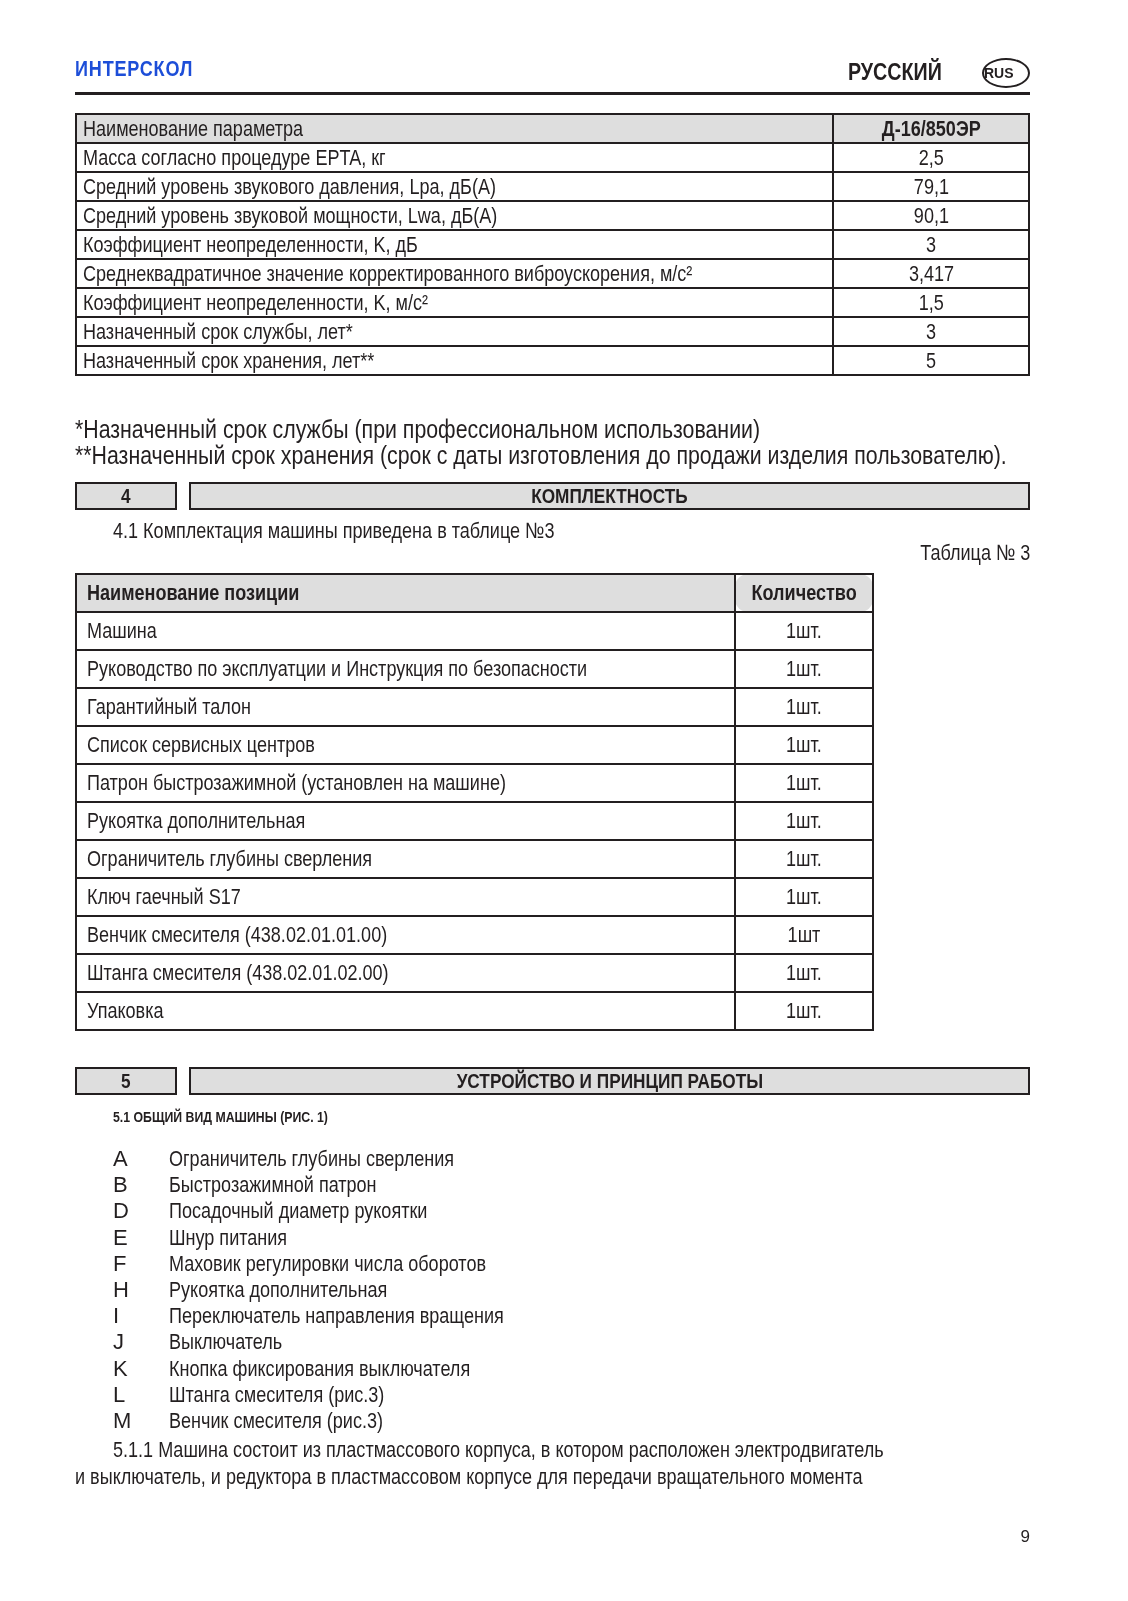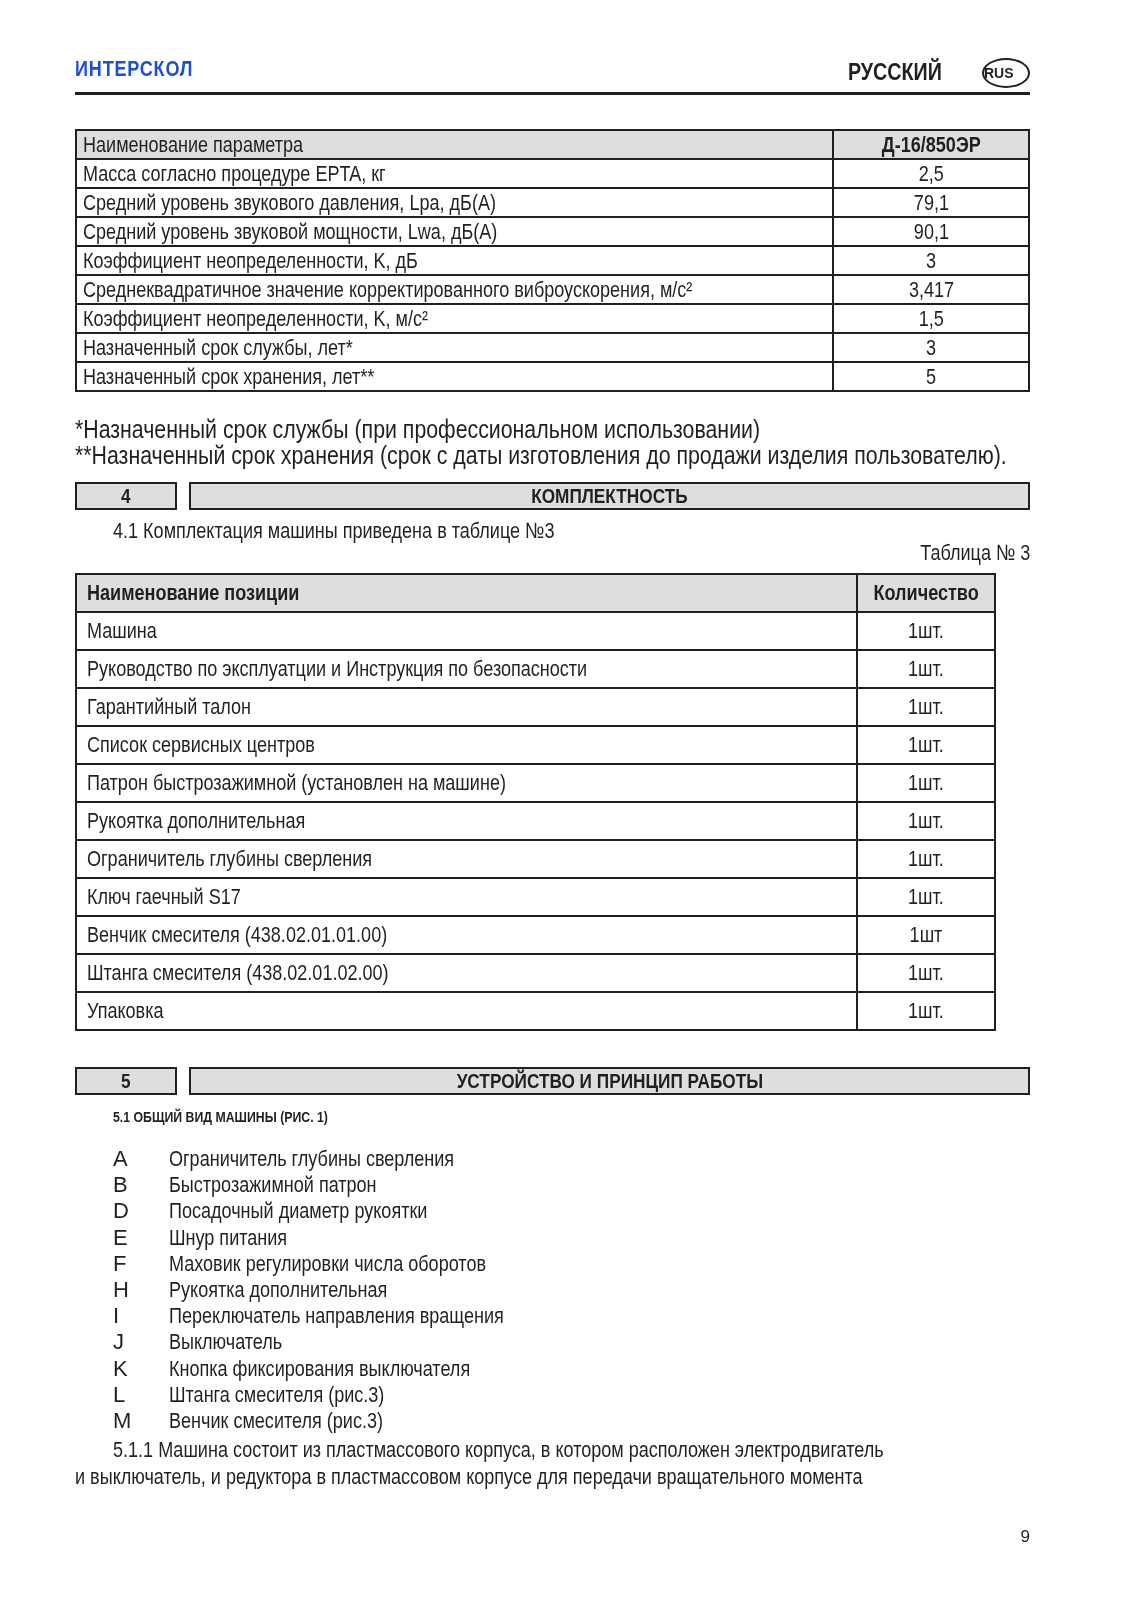--- a/index.html
+++ b/index.html
@@ -13,39 +13,39 @@
 
   
   .header { position: absolute; left: 0; top: 52px; width: 955px; height: 42px; }
   .logo { position: absolute; left: 0; top: 4px; font-size: 22px; font-weight: bold; color: #1d4ed8; letter-spacing: 1px; text-align: center; }
   .lang { position: absolute; right: 68px; top: 6px; font-size: 24px; font-weight: bold; color: #231f20; }
   .rus-badge { position: absolute; right: 0; top: 6px; width: 44px; height: 26px; border: 2px solid #231f20; border-radius: 50%; font-size: 14px; font-weight: bold; text-align: left; line-height: 26px; }
   .header-rule { position: absolute; left: 0; top: 92px; width: 955px; height: 3px; background: #231f20; }
 
   
   table { border-collapse: collapse; }
-  .ptable { position: absolute; left: 0; top: 113px; width: 955px; margin-top: 16px; }
+  .ptable { position: absolute; left: 0; top: 113px; width: 955px; }
   .ptable td { border: 2px solid #231f20; height: 27px; padding: 0 6px; font-size: 22px; line-height: 27px; }
   .ptable td.v { width: 186px; text-align: center; }
   .ptable tr.head td { background: #dedede; }
   .ptable tr.head td.v { font-weight: bold; }
 
   .footnote { position: absolute; left: 0; font-size: 26px; line-height: 26px; }
 
   
   .sec { position: absolute; left: 0; width: 955px; height: 26px; }
   .sec .num { position: absolute; left: 0; top: 0; width: 98px; height: 24px; border: 2px solid #231f20; background: #dedede; text-align: center; font-weight: bold; font-size: 21px; line-height: 24px; }
   .sec .title { position: absolute; left: 114px; top: 0; width: 837px; height: 24px; border: 2px solid #231f20; background: #dedede; text-align: center; font-weight: bold; font-size: 21px; line-height: 24px; }
 
   .para { position: absolute; font-size: 22px; line-height: 26px; }
 
   
-  .ktable { position: absolute; left: 0; top: 573px; width: 921px; }
+  .ktable { position: absolute; left: 0; top: 573px; width: 799px; }
   .ktable td { border: 2px solid #231f20; height: 36px; padding: 0 10px; font-size: 22px; }
-  .ktable td.q { width: 136px; text-align: center; padding: 0; }
+  .ktable td.q { width: 136px; text-align: center; padding: 0; border-radius: 13px; }
   .ktable tr.head td { background: #dedede; font-weight: bold; }
 
   .subhead { position: absolute; left: 38px; top: 1108px; font-size: 15px; font-weight: bold; }
   .legend { position: absolute; left: 38px; top: 1146px; }
   .legend .row { height: 26.2px; font-size: 22px; line-height: 26px; position: relative; }
   .legend .k { position: absolute; left: 0; }
   .legend .t { position: absolute; left: 56px; }
   .body-text { position: absolute; left: 0; top: 1436px; width: 955px; font-size: 22px; line-height: 27px; }
   .pagenum { position: absolute; right: 0; top: 1527px; font-size: 17px; }
 </style>

